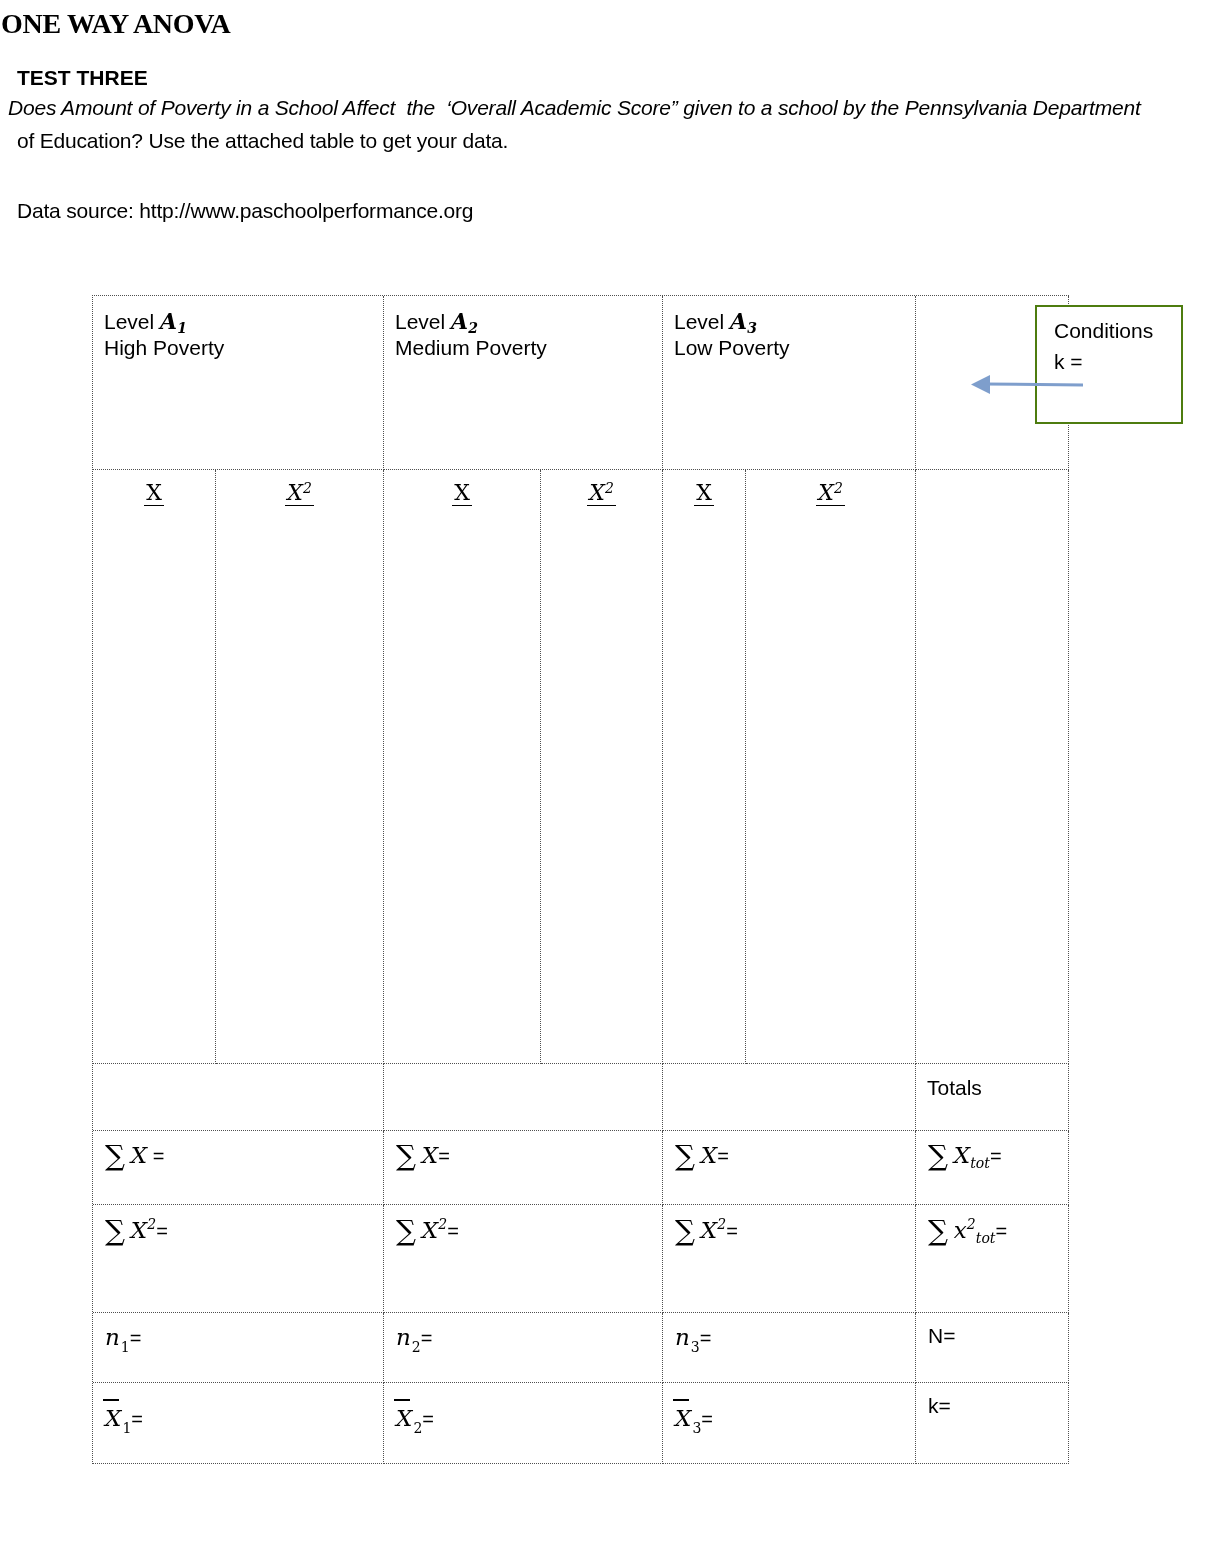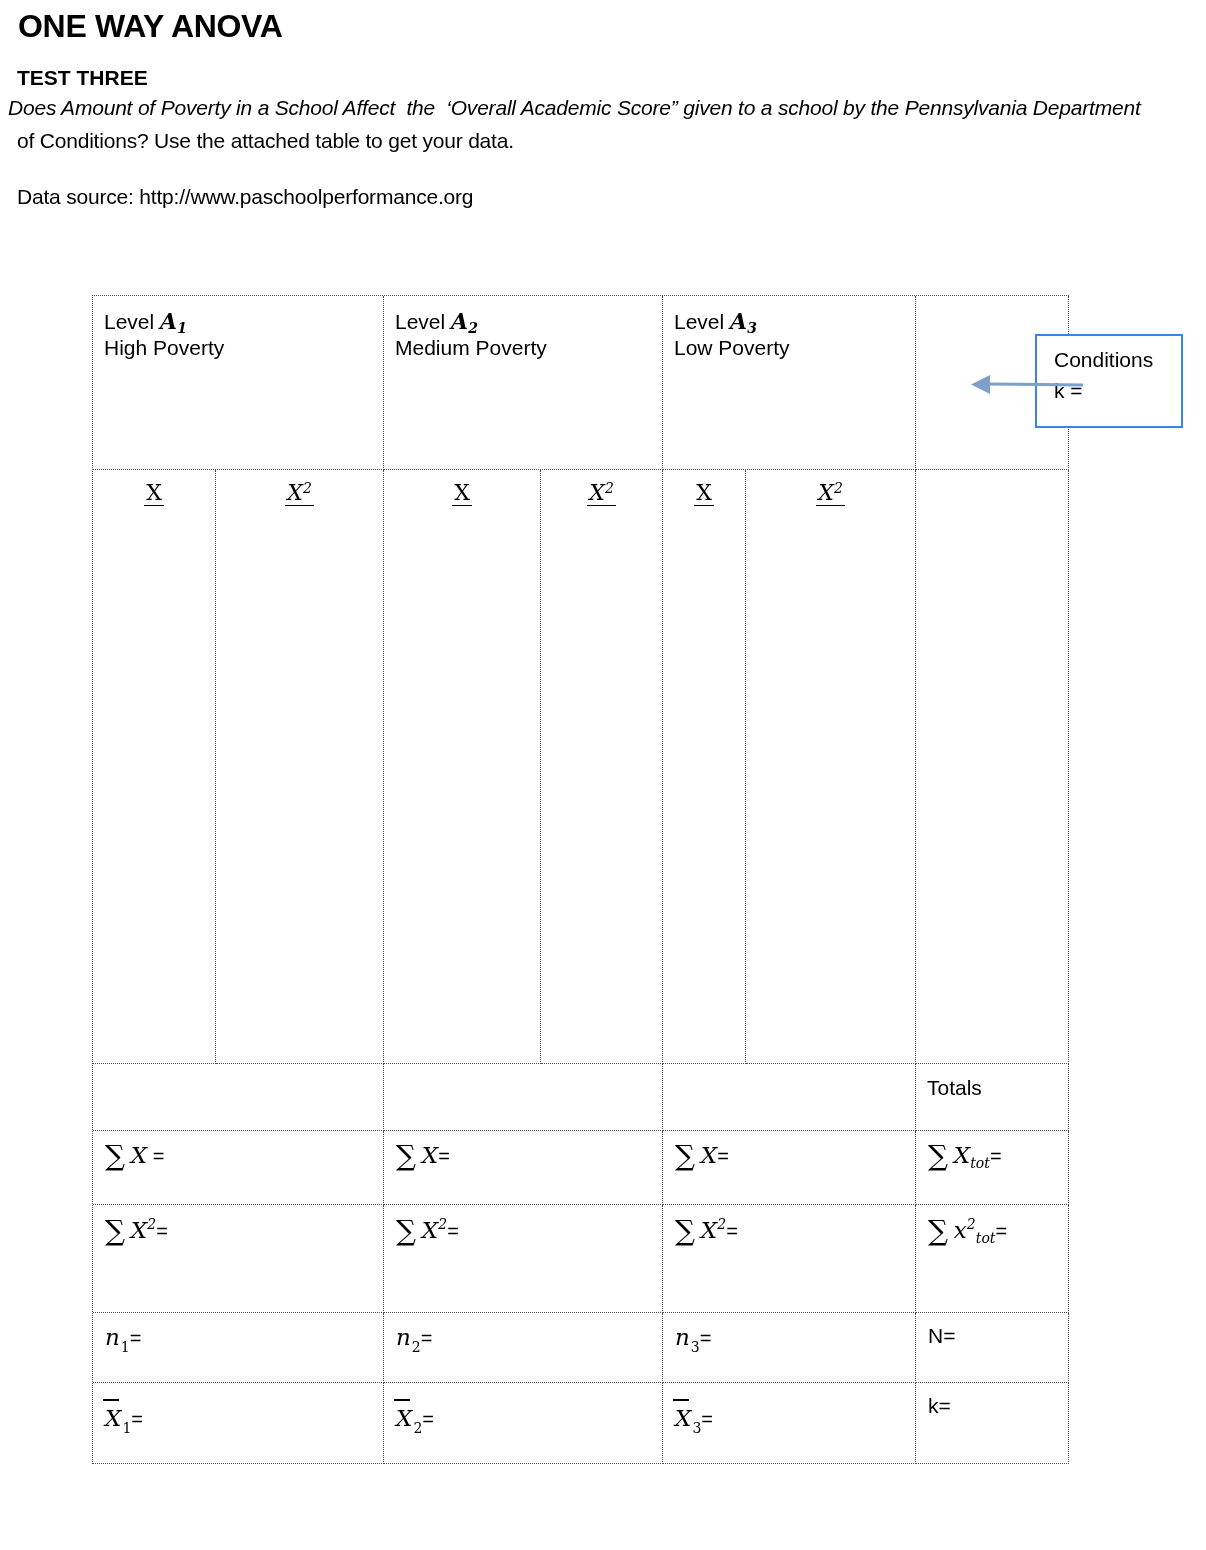--- a/index.html
+++ b/index.html
@@ -7,33 +7,33 @@
   .page {
     position:relative;
     width:1206px; height:1550px;
     background:#ffffff;
     font-family:"Liberation Sans", sans-serif;
     color:#000;
     overflow:hidden;
   }
   
   .doc-title {
-    position:absolute; left:18px; top:8px;
-    font-size:32px; font-weight:bold; letter-spacing:-0.3px;
+    position:absolute; left:1px; top:8px;
+    font-size:28px; font-weight:bold; letter-spacing:-0.3px;font-family:Liberation Serif, serif;
   }
   .test-heading {
     position:absolute; left:17px; top:66px;
     font-size:21px; font-weight:bold;
   }
   .qline1 { position:absolute; left:8px; top:96px;font-style:italic; }
   .qline2 { position:absolute; left:17px; top:129px; }
   .qline1, .qline2, .datasource {
     font-size:21px; letter-spacing:-0.2px; white-space:pre;
   }
-  .datasource { position:absolute; left:17px; top:185px; }
+  .datasource { position:absolute; left:17px; top:199px; }
 
   
   .anova-table {
     position:absolute; left:92px; top:295px;
     display:grid;
     grid-template-columns:123px 168px 157px 122px 83px 170px 153px;
     grid-template-rows:174px 594px 67px 74px 108px 70px 81px;
     border-top:1px dotted #4f4f4f;
     border-left:1px dotted #4f4f4f;
     font-size:21px;
@@ -67,39 +67,38 @@
   .bar-x { position:relative; display:inline-block; }
   .bar-x::before {
     content:""; position:absolute; left:-2px; right:2px; top:-6px;
     border-top:2px solid #000;
   }
   .xbar-pad { padding:22px 0 0 12px; }
 
   
   .conditions-box {
     position:absolute; left:1035px; top:305px;
-    width:148px; height:94px;
-    border:2px solid #3b82f6;
+    width:148px; height:119px;
+    border:2px solid #4d7c0f;
     background:#ffffff;
     padding:8px 6px 0 17px;
     font-size:21px; line-height:31px;
     z-index:3;
-    margin-top:29px;
   }
   .arrow-svg { position:absolute; left:965px; top:371px; z-index:4; }
 </style>
 </head>
 <body>
 
 <div class="page">
 
   <div class="doc-title">ONE WAY ANOVA</div>
   <div class="test-heading">TEST THREE</div>
   <div class="qline1">Does Amount of Poverty in a School Affect  the  ‘Overall Academic Score” given to a school by the Pennsylvania Department</div>
-  <div class="qline2">of Conditions? Use the attached table to get your data.</div>
+  <div class="qline2">of Education? Use the attached table to get your data.</div>
   <div class="datasource">Data source: http://www.paschoolperformance.org</div>
 
   <div class="anova-table">
 
     <div class="cell span2 pad">
       <div><span>Level </span><span class="mi lvl-letter">A</span><span class="lvl-sub">1</span></div>
       <div class="level-name">High Poverty</div>
     </div>
     <div class="cell span2 pad">
       <div><span>Level </span><span class="mi lvl-letter">A</span><span class="lvl-sub">2</span></div>

